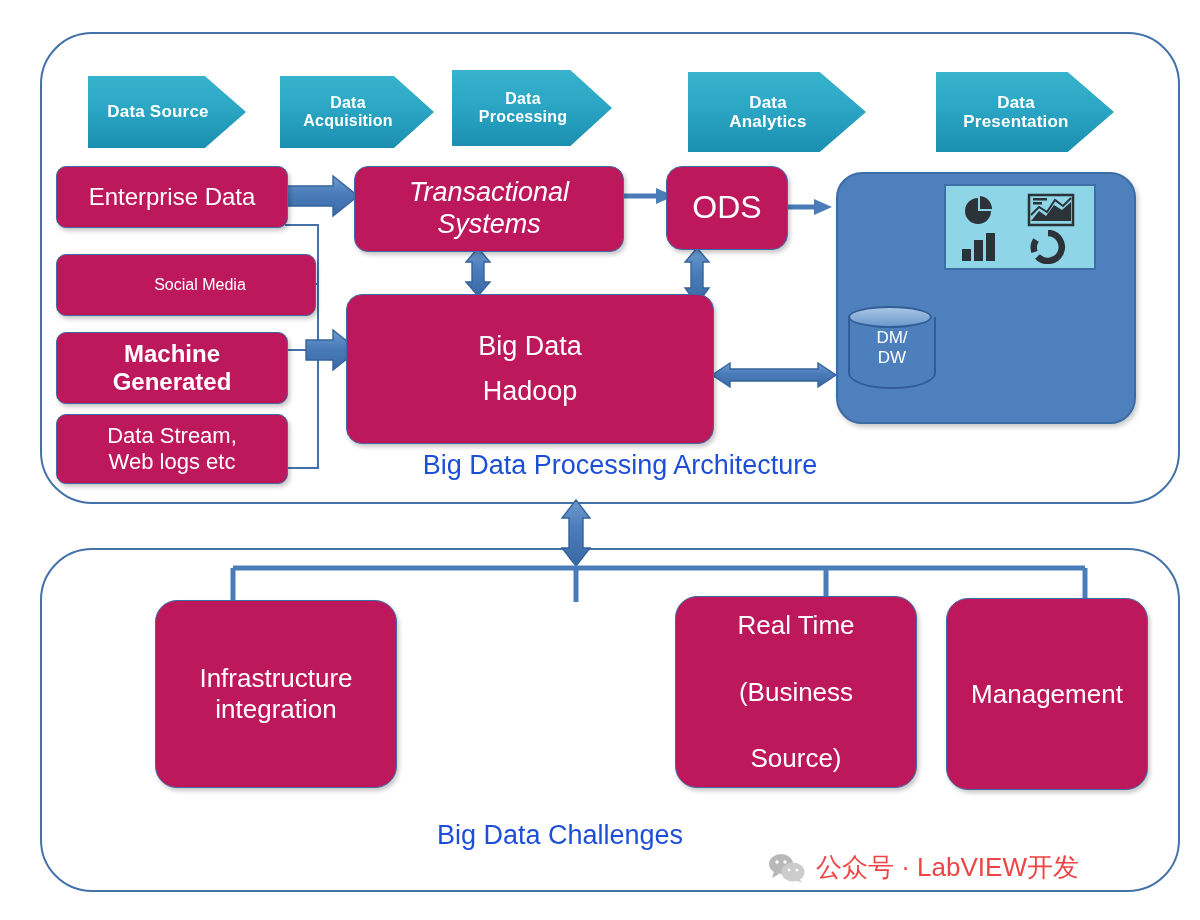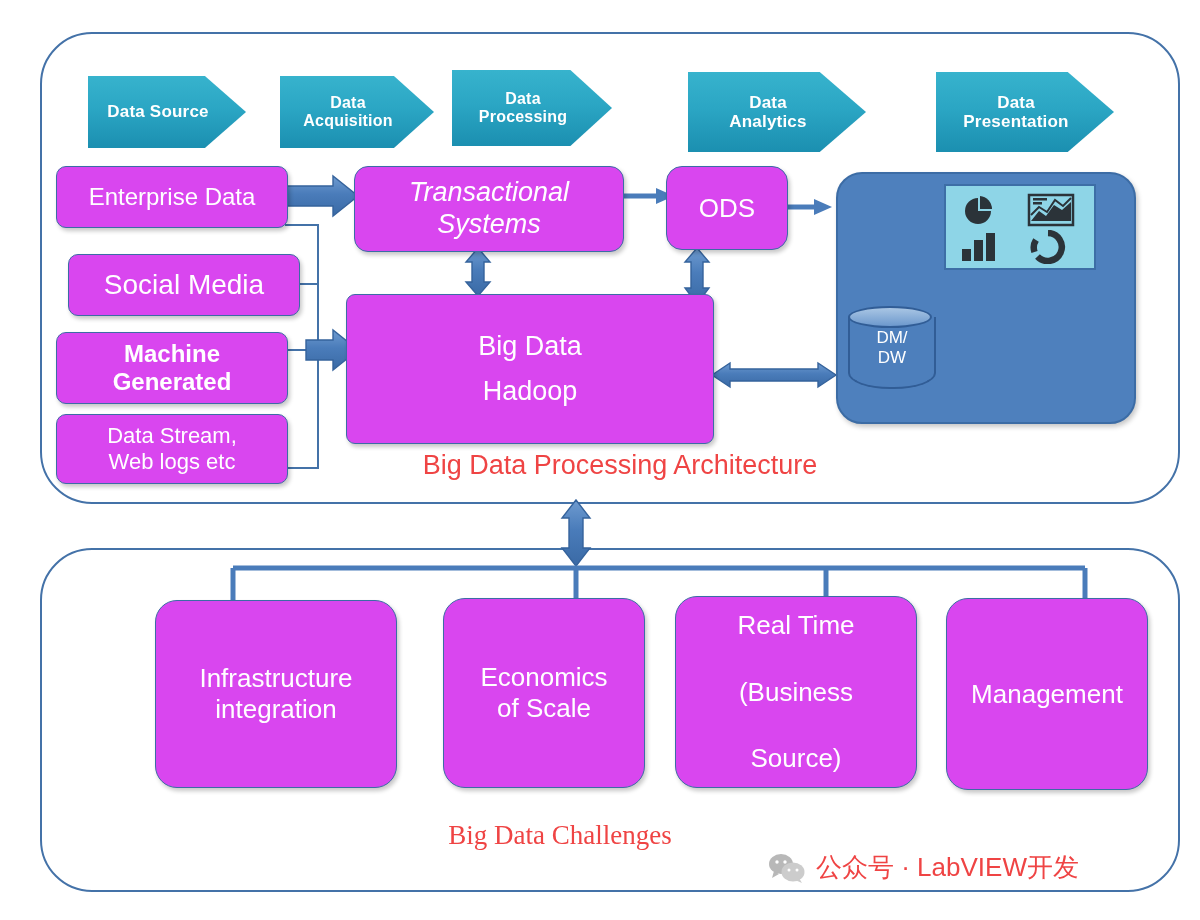--- a/index.html
+++ b/index.html
@@ -15,21 +15,21 @@
 
   
   .chevron{position:absolute;color:#fff;font-weight:600;text-align:center;
            display:flex;align-items:center;justify-content:center;
            background:linear-gradient(180deg,#37b3cd 0%,#2ba6c4 45%,#1b8fb0 100%);
            filter:drop-shadow(2px 3px 2px rgba(0,0,0,0.28));
            line-height:1.12;letter-spacing:.2px;}
   .chevron span{position:relative;z-index:2;padding-right:18px;}
 
   
-  .pbox{position:absolute;background:#d946ef;border:1.6px solid #3c6ca5;
+  .pbox{position:absolute;background:#be185d;border:1.6px solid #3c6ca5;
         border-radius:12px;color:#fff;display:flex;align-items:center;
         justify-content:center;text-align:center;line-height:1.18;
         box-shadow:2px 3px 4px rgba(0,0,0,0.22);}
   .pbox.tight{border-radius:10px;}
 
   
   #analytics-panel{position:absolute;left:836px;top:172px;width:296px;height:248px;
       background:#4e80bd;border:2px solid #3c6ca5;border-radius:26px;
       box-shadow:2px 3px 5px rgba(0,0,0,0.22);}
   #dashboard-tile{position:absolute;left:944px;top:184px;width:148px;height:82px;
@@ -52,23 +52,23 @@
   #olap-cube .cube-face{position:absolute;left:0;top:14px;width:76px;height:60px;
       background:#4d7fbc;border:2px solid #315d96;box-sizing:border-box;}
   #olap-cube .cube-label{position:absolute;left:0;top:14px;width:76px;height:60px;
       display:flex;align-items:center;justify-content:center;color:#fff;font-size:16px;}
 
   
   .svg-layer{position:absolute;left:0;top:0;width:1200px;height:920px;
              pointer-events:none;}
 
   
-  .caption{position:absolute;color:#ef4444;text-align:center;}
+  .caption{position:absolute;color:#1d4ed8;text-align:center;}
   #caption-architecture{left:300px;top:450px;width:640px;font-size:27px;}
-  #caption-challenges{left:240px;top:820px;width:640px;font-size:27px;font-family:Liberation Serif, serif;}
+  #caption-challenges{left:240px;top:820px;width:640px;font-size:27px;}
 
   
   #watermark{position:absolute;left:768px;top:850px;display:flex;align-items:center;
              gap:10px;color:#ef4444;font-size:26px;white-space:nowrap;}
 </style>
 </head>
 <body>
 
 <div class="canvas">
 
@@ -159,45 +159,45 @@
       <line x1="576" y1="568" x2="576" y2="602"></line>
       <line x1="826" y1="568" x2="826" y2="598"></line>
       <line x1="1085" y1="568" x2="1085" y2="598"></line>
     </g>
   </svg>
 
   <div class="pbox tight" style="left:56px;top:166px;width:230px;height:60px;font-size:24px;">
     <span>Enterprise Data</span>
   </div>
 
-  <div class="pbox tight" style="left:68px;top:254px;width:230px;height:60px;font-size:28px;">
+  <div class="pbox tight" style="left:56px;top:254px;width:230px;height:60px;font-size:16px;padding-left:28px;">
     <span>Social Media</span>
   </div>
 
   <div class="pbox tight" style="left:56px;top:332px;width:230px;height:70px;font-size:24px;flex-direction:column;font-weight:bold;">
     <span>Machine</span>
     <span>Generated</span>
   </div>
 
   <div class="pbox tight" style="left:56px;top:414px;width:230px;height:68px;font-size:22px;flex-direction:column;">
     <span>Data Stream,</span>
     <span>Web logs etc</span>
   </div>
 
   <div class="pbox" style="left:354px;top:166px;width:268px;height:84px;font-size:27px;flex-direction:column;border-radius:14px;font-style:italic;">
     <span>Transactional</span>
     <span>Systems</span>
   </div>
 
-  <div class="pbox" style="left:346px;top:294px;width:366px;height:148px;font-size:27px;flex-direction:column;border-radius:9px;gap:13px;">
+  <div class="pbox" style="left:346px;top:294px;width:366px;height:148px;font-size:27px;flex-direction:column;border-radius:16px;gap:13px;">
     <span>Big Data</span>
     <span>Hadoop</span>
   </div>
 
-  <div class="pbox" style="left:666px;top:166px;width:120px;height:82px;font-size:26px;border-radius:16px;">
+  <div class="pbox" style="left:666px;top:166px;width:120px;height:82px;font-size:32px;border-radius:16px;">
     <span>ODS</span>
   </div>
 
   <div id="analytics-panel"></div>
 
   <div id="dashboard-tile">
 
     <svg class="mini-icon" style="left:12px;top:8px;" width="42" height="34" viewBox="0 0 42 34">
       <path d="M20,4 A13,13 0 1 0 33,17 L20,17 Z" fill="#2b3339"></path>
       <path d="M22,2 L22,15 L34,15 A13,13 0 0 0 22,2 Z" fill="#2b3339"></path>
@@ -233,24 +233,20 @@
   </div>
 
 
   <div class="caption" id="caption-architecture">Big Data Processing Architecture</div>
 
   <div class="pbox" style="left:155px;top:600px;width:240px;height:186px;font-size:26px;flex-direction:column;border-radius:22px;">
     <span>Infrastructure</span>
     <span>integration</span>
   </div>
 
-  <div class="pbox" style="left:443px;top:598px;width:200px;height:188px;font-size:26px;flex-direction:column;border-radius:22px;">
-    <span>Economics</span>
-    <span>of Scale</span>
-  </div>
 
   <div class="pbox" style="left:675px;top:596px;width:240px;height:190px;font-size:26px;flex-direction:column;border-radius:22px;gap:36px;">
     <span>Real Time</span>
     <span>(Business</span>
     <span>Source)</span>
   </div>
 
   <div class="pbox" style="left:946px;top:598px;width:200px;height:190px;font-size:26px;flex-direction:column;border-radius:22px;">
     <span>Management</span>
   </div>

